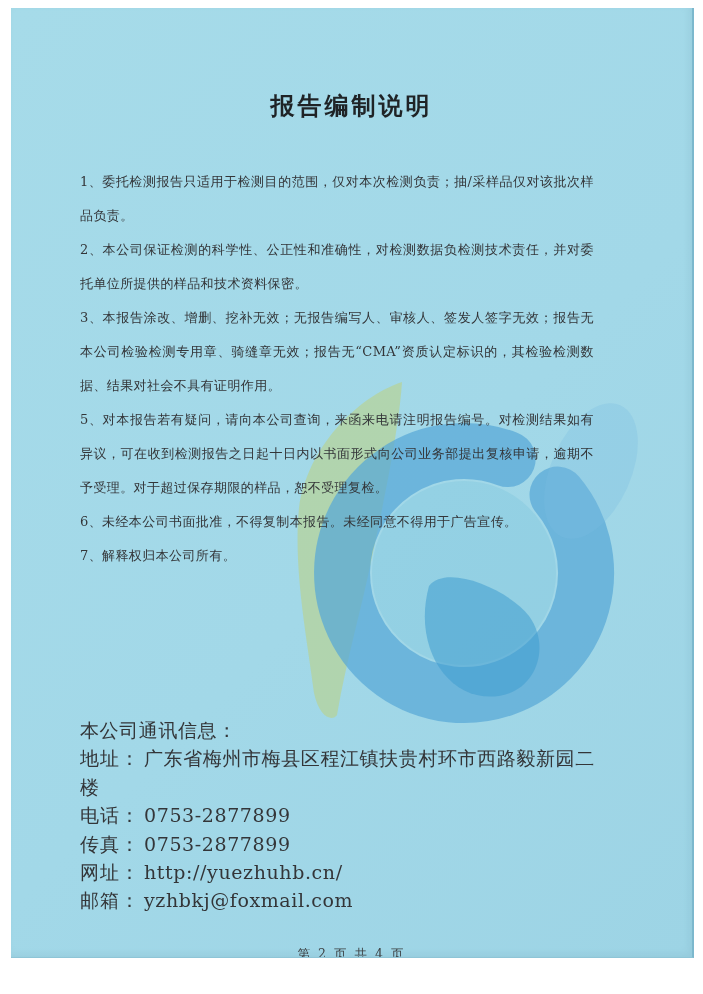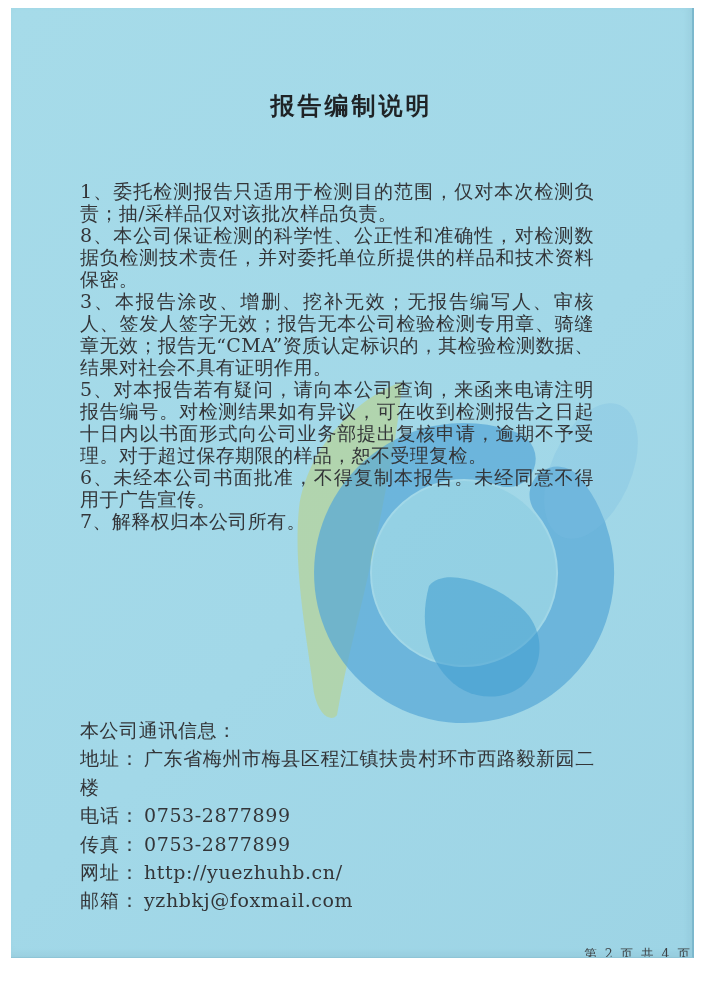--- a/index.html
+++ b/index.html
@@ -32,25 +32,25 @@
     width: 100%;
     text-align: center;
     font-size: 24px;
     font-weight: bold;
     letter-spacing: 3px;
     color: #1f2326;
     z-index: 2;
   }
   .body-text {
     position: absolute;
-    left: 69px; top: 172px;
+    left: 69px; top: 157px;
     width: 514px;
     z-index: 2;
-    font-size: 19px;
-    line-height: 22px;
+    font-size: 13px;
+    line-height: 34px;
     letter-spacing: 0.4px;
     color: #333538;
   }
   .body-text p {
     text-align: justify;
     text-justify: inter-character;
   }
   .contact-block {
     position: absolute;
     left: 69px; top: 708px;
@@ -60,21 +60,21 @@
     line-height: 28.4px;
     letter-spacing: 0.6px;
     color: #333538;
   }
   .contact-row .label { letter-spacing: 1px; margin-top: 8px; }
   .contact-row .value { margin-left: 4px; }
   .page-footer {
     position: absolute;
     left: 0; top: 938px;
     width: 100%;
-    text-align: right;
+    text-align: center;
     z-index: 2;
     font-size: 12.5px;
     letter-spacing: 2px;
     color: #3c4043;
   }
 </style>
 </head>
 <body>
 
 <div class="paper">
@@ -93,21 +93,21 @@
 
     <path d="M 160,233 C 143,295 180,350 230,343
              C 268,337 282,293 260,263
              C 240,237 178,210 160,233 Z" fill="#3f9ccf" opacity="0.55"></path>
   </svg>
 
   <div class="doc-title">报告编制说明</div>
 
   <div class="body-text">
     <p>1、委托检测报告只适用于检测目的范围，仅对本次检测负责；抽/采样品仅对该批次样品负责。</p>
-    <p>8、本公司保证检测的科学性、公正性和准确性，对检测数据负检测技术责任，并对委托单位所提供的样品和技术资料保密。</p>
+    <p>2、本公司保证检测的科学性、公正性和准确性，对检测数据负检测技术责任，并对委托单位所提供的样品和技术资料保密。</p>
     <p>3、本报告涂改、增删、挖补无效；无报告编写人、审核人、签发人签字无效；报告无本公司检验检测专用章、骑缝章无效；报告无“CMA”资质认定标识的，其检验检测数据、结果对社会不具有证明作用。</p>
     <p>5、对本报告若有疑问，请向本公司查询，来函来电请注明报告编号。对检测结果如有异议，可在收到检测报告之日起十日内以书面形式向公司业务部提出复核申请，逾期不予受理。对于超过保存期限的样品，恕不受理复检。</p>
     <p>6、未经本公司书面批准，不得复制本报告。未经同意不得用于广告宣传。</p>
     <p>7、解释权归本公司所有。</p>
   </div>
 
   <div class="contact-block">
     <div class="contact-heading">本公司通讯信息：</div>
     <div class="contact-row">
       <span class="label">地址：</span><span class="value">广东省梅州市梅县区程江镇扶贵村环市西路毅新园二楼</span>

